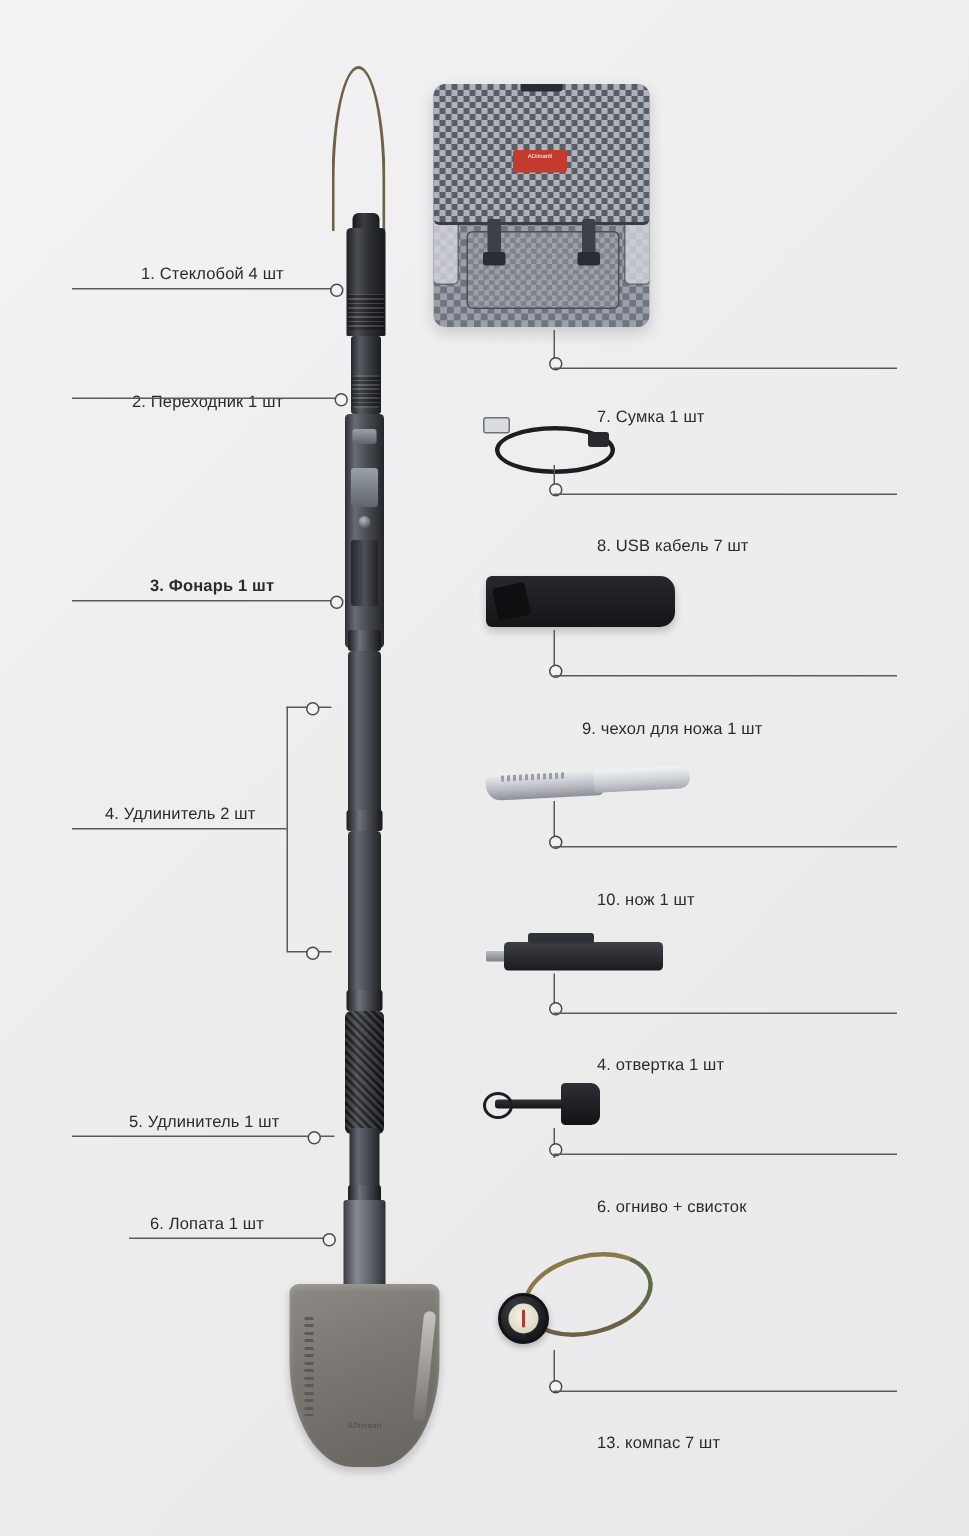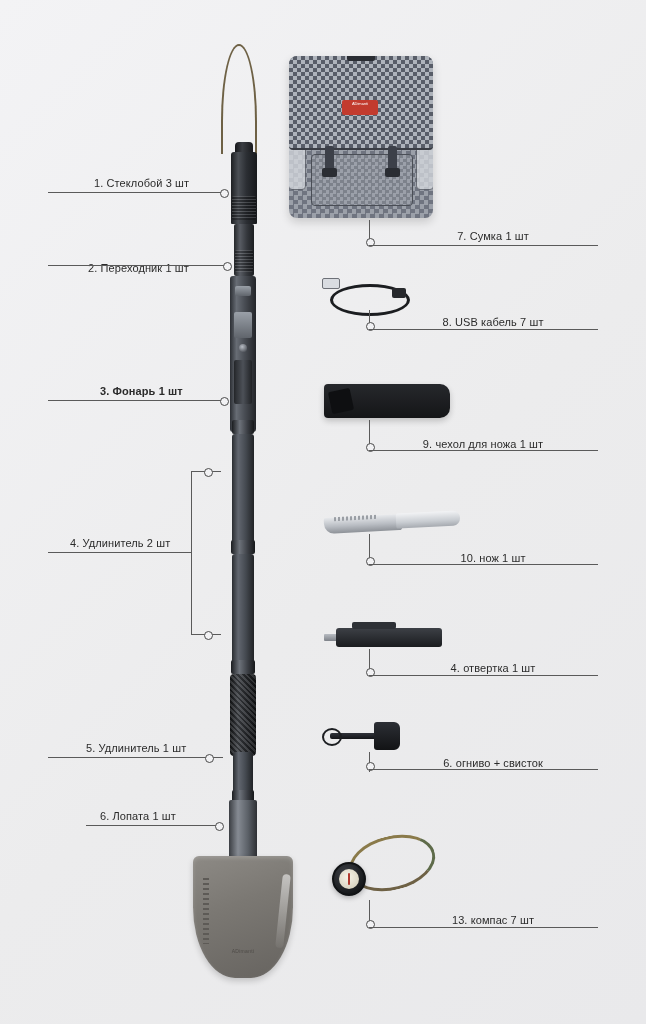--- a/index.html
+++ b/index.html
@@ -22,21 +22,21 @@
 
   
   .label {
     position: absolute;
     font-size: 11px;
     color: #2b2b2b;
     white-space: nowrap;
     letter-spacing: 0.1px;
   }
   .label.left { text-align: left; }
-  .label.right { text-align: center; }
+  .label.right { text-align: left; margin-top: 42px; }
 
   
   .hline {
     position: absolute;
     height: 1px;
     background: #5a5a5a;
   }
   .vline {
     position: absolute;
     width: 1px;
@@ -352,21 +352,21 @@
   <div class="part ext" style="left:233px; top:752px; width:20px; height:50px;"></div>
   <div class="part collar" style="left:232px; top:790px; width:22px; height:12px;"></div>
 
   <div class="part shovel-neck" style="left:229px; top:800px; width:28px; height:66px;"></div>
   <div class="part shovel-blade" style="left:193px; top:856px; width:100px; height:122px;">
     <div class="blade-serration" style="left:10px; top:22px; width:6px; height:66px;"></div>
     <div class="blade-edge" style="right:6px; top:18px; width:8px; height:74px; border-radius:4px; transform:rotate(6deg);"></div>
     <div class="blade-logo" style="top:92px;">ADimanti</div>
   </div>
 
-  <div class="label left" style="left:94px; top:177px;">1. Стеклобой 3 шт</div>
+  <div class="label left" style="left:94px; top:177px;">1. Стеклобой 4 шт</div>
   <div class="hline" style="left:48px; top:192px; width:175px;"></div>
   <div class="dot" style="left:220px; top:189px;"></div>
 
   <div class="label left" style="left:88px; top:250px;margin-top:12px;">2. Переходник 1 шт</div>
   <div class="hline" style="left:48px; top:265px; width:178px;"></div>
   <div class="dot" style="left:223px; top:262px;"></div>
 
   <div class="label left" style="left:100px; top:385px;font-weight:bold;">3. Фонарь 1 шт</div>
   <div class="hline" style="left:48px; top:400px; width:175px;"></div>
   <div class="dot" style="left:220px; top:397px;"></div>

